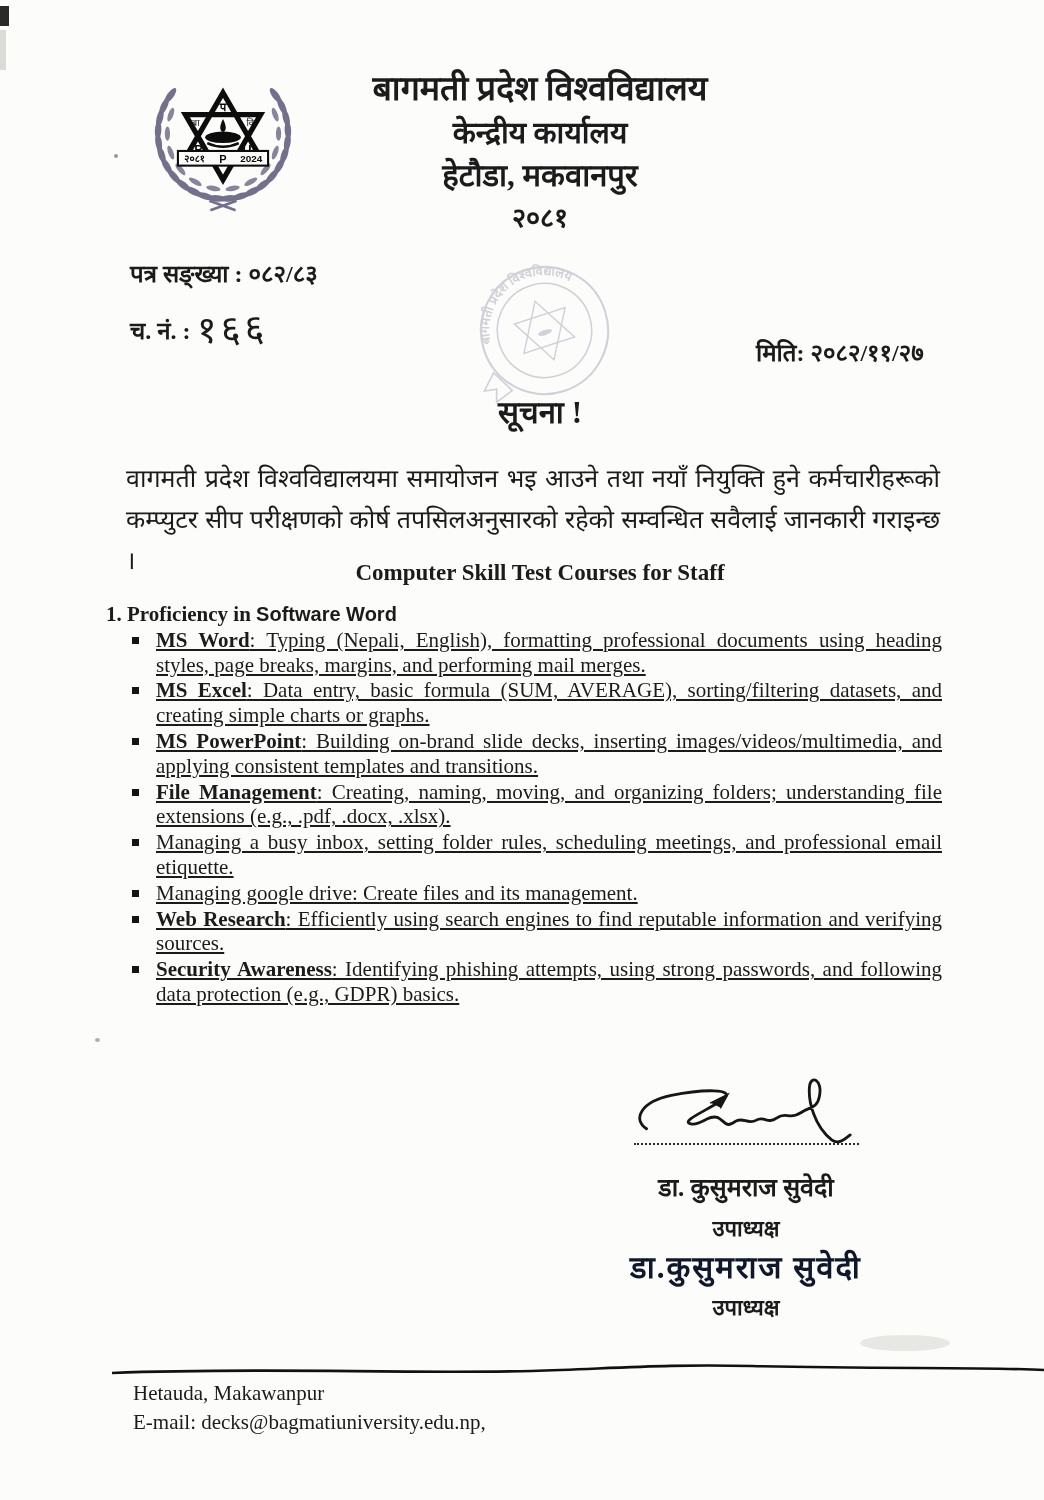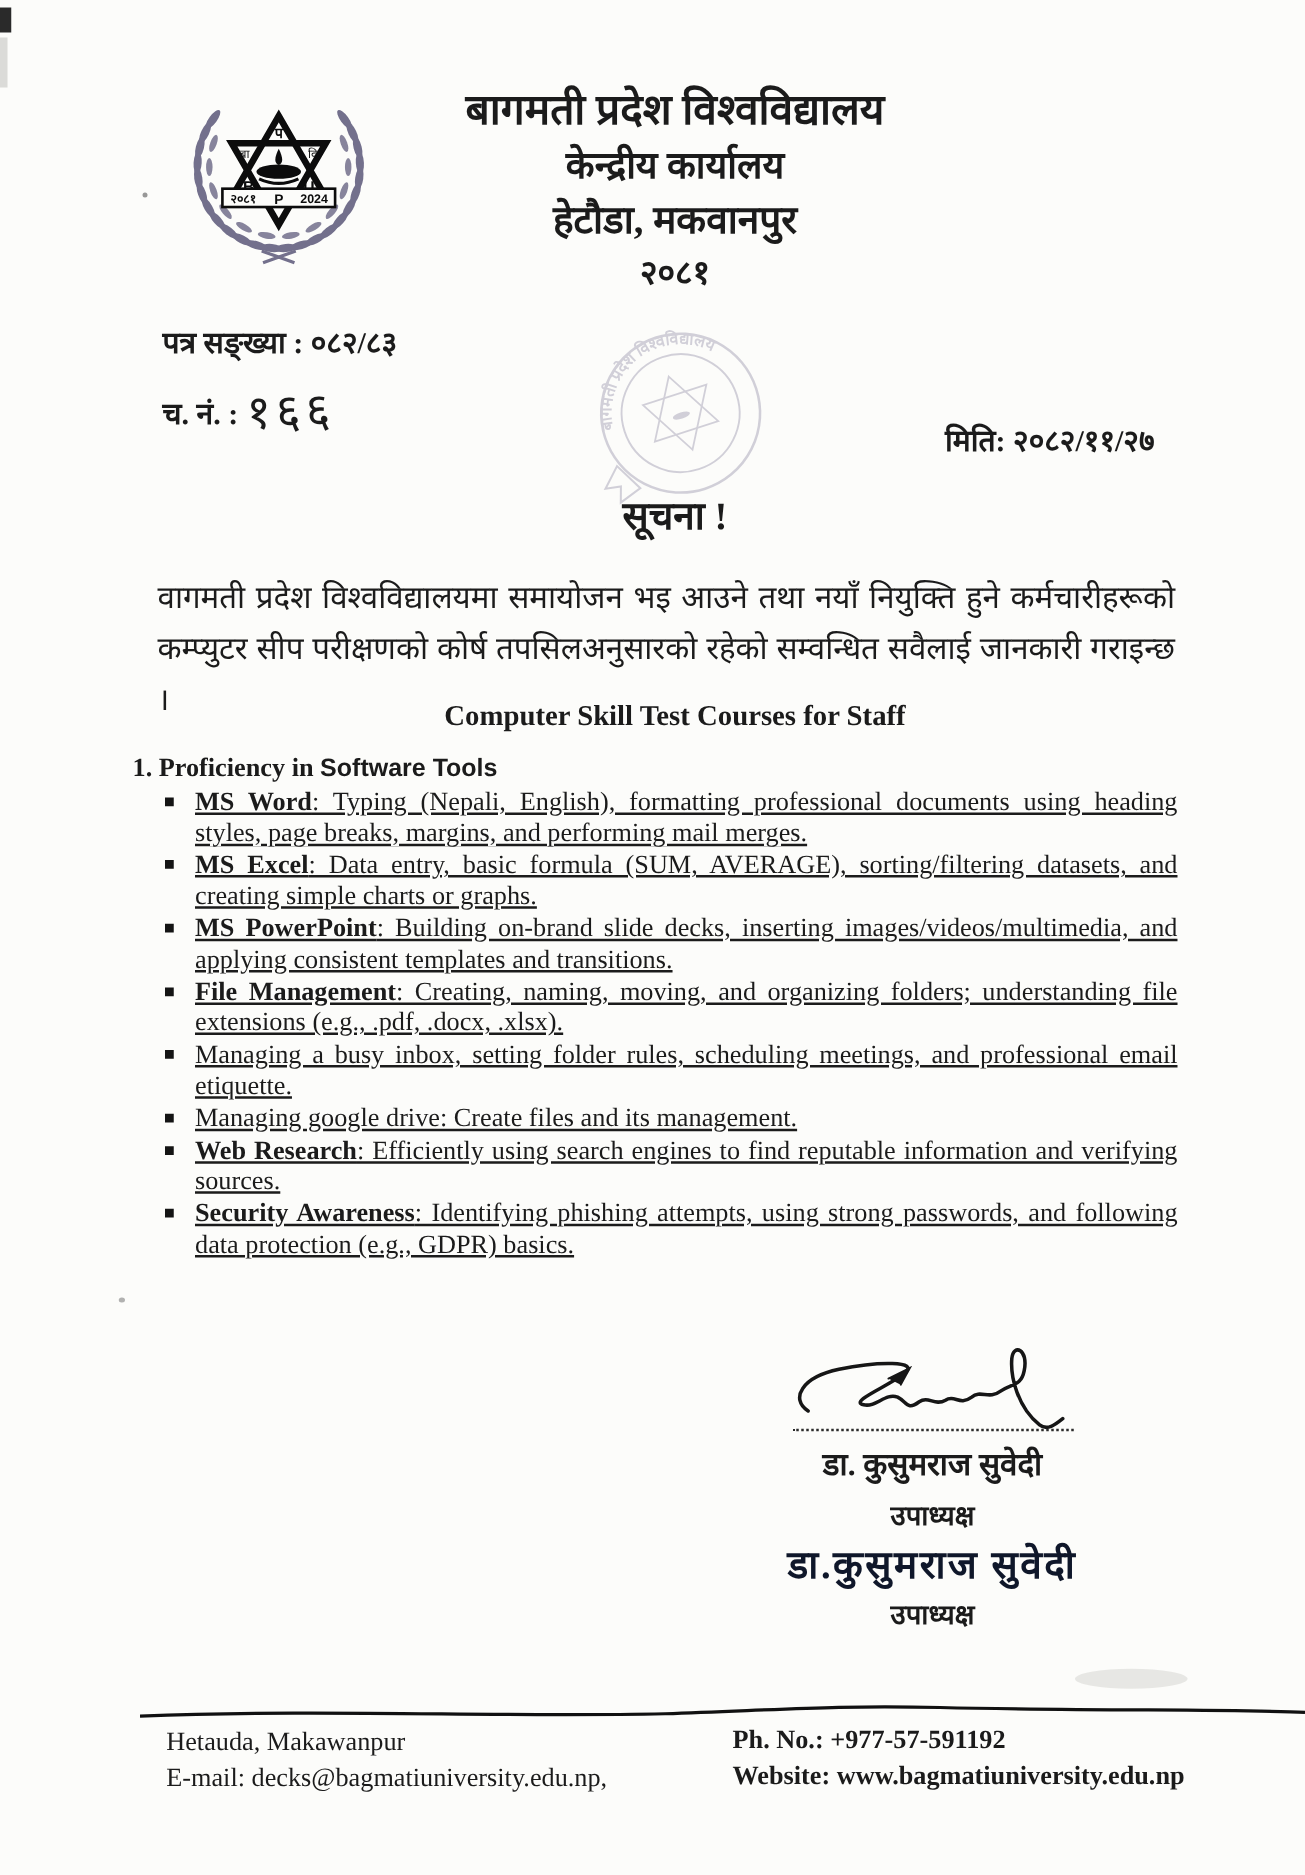--- a/index.html
+++ b/index.html
@@ -24,21 +24,21 @@
   
   .list{left:106px;top:602px;width:836px;font-size:21px;line-height:24.8px;}
   .sec{font-weight:bold;margin-bottom:1px;}
   .st-sans{font-family:"Liberation Sans",sans-serif;font-weight:bold;font-size:20px;}
   .li{display:flex;margin-bottom:1px;text-decoration:underline;}
   .sq{flex:none;width:7px;height:7px;background:#141414;margin:9px 17px 0 26px;}
   .li-t{flex:1;text-align:justify;text-align-last:left;}
   
   .sig{left:570px;top:1072px;width:352px;text-align:center;}
   .dotline{width:225px;margin:-8px auto 0 auto;border-bottom:2.5px dotted #2b2b2b;}
-  .sig-name{font-size:25px;font-weight:bold;margin-top:8px;}
+  .sig-name{font-size:25px;font-weight:bold;margin-top:24px;}
   .sig-des{font-size:22px;font-weight:bold;margin-top:9px;}
   .sig-stamp{font-size:31px;font-weight:bold;letter-spacing:2px;margin-top:3px;color:#0f172a;}
   .sig-stamp-des{font-size:22px;font-weight:bold;margin-top:4px;}
   
   .f-left{left:133px;top:1379px;font-size:21px;font-weight:normal;line-height:29px;}
   .f-right{left:586px;top:1377px;font-size:21px;font-weight:bold;line-height:29px;}
   .artifact{background:#2a2a2a;}
   .stamp-wrap{left:442px;top:248px;opacity:.38;}
 </style>
 </head>
@@ -155,21 +155,21 @@
   <div class="abs date">मिति: २०८२/११/२७</div>
 
   <div class="abs notice">सूचना !</div>
 
   <div class="abs para">वागमती प्रदेश विश्वविद्यालयमा समायोजन भइ आउने तथा नयाँ नियुक्ति हुने कर्मचारीहरूको कम्प्युटर सीप परीक्षणको कोर्ष तपसिलअनुसारको रहेको सम्वन्धित सवैलाई जानकारी गराइन्छ ।</div>
 
   <div class="abs ctitle">Computer Skill Test Courses for Staff</div>
 
   <div class="abs list">
 
-    <div class="sec"><span>1. </span><span>Proficiency in </span><span class="st-sans">Software Tools</span></div>
+    <div class="sec"><span>1. </span><span>Proficiency in </span><span class="st-sans">Software Word</span></div>
 
     <div class="li">
         <span class="sq"></span>
         <div class="li-t"><b>MS Word</b><span>: Typing (Nepali, English), formatting professional documents using heading styles, page breaks, margins, and performing mail merges.</span></div>
       </div>
     <div class="li">
         <span class="sq"></span>
         <div class="li-t"><b>MS Excel</b><span>: Data entry, basic formula (SUM, AVERAGE), sorting/filtering datasets, and creating simple charts or graphs.</span></div>
       </div>
     <div class="li">
@@ -216,18 +216,14 @@
 
   <div class="abs" style="left:112px;top:1362px;width:932px;height:14px;">
     <svg viewBox="0 0 932 14" width="932" height="14">
       <path d="M0,11 C150,5 280,12 420,9 C510,6 555,2 640,4 C760,7 880,5 932,8" fill="none" stroke="#111" stroke-width="2.6"></path>
     </svg>
   </div>
   <div class="abs f-left">
     <div>Hetauda, Makawanpur</div>
     <div>E-mail: decks@bagmatiuniversity.edu.np,</div>
   </div>
-  <div class="abs f-right">
-    <div>Ph. No.: +977-57-591192</div>
-    <div>Website: www.bagmatiuniversity.edu.np</div>
-  </div>
 
 </div>
 
 </body></html>

